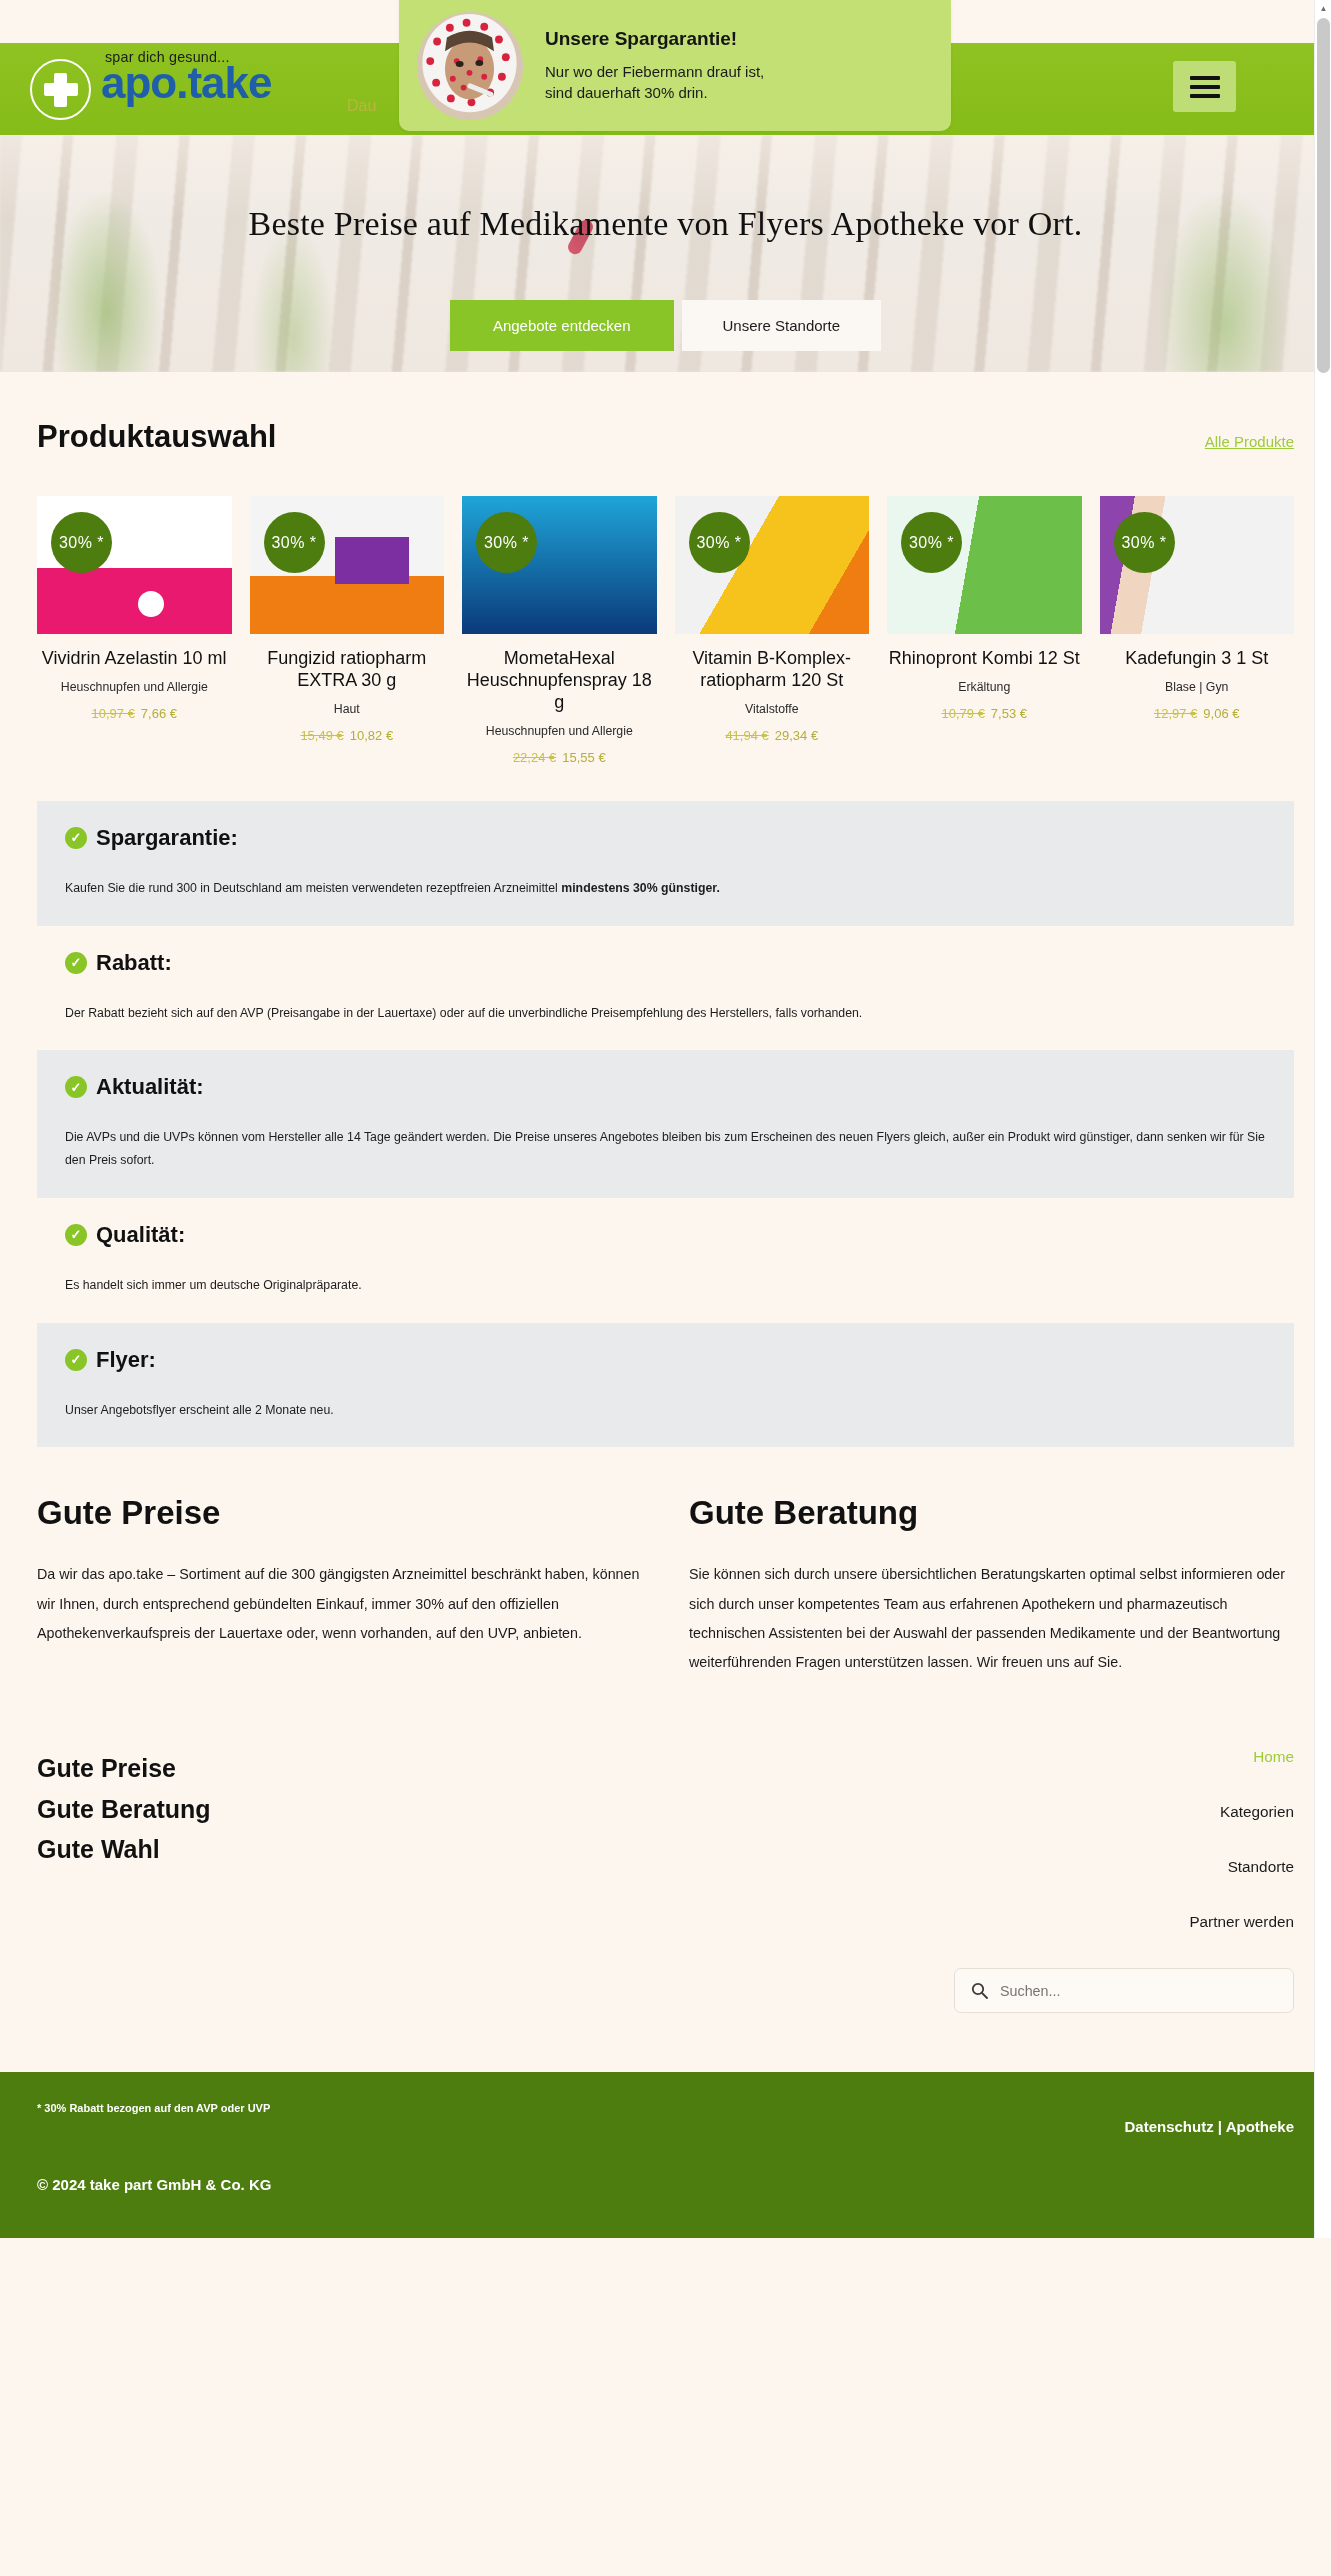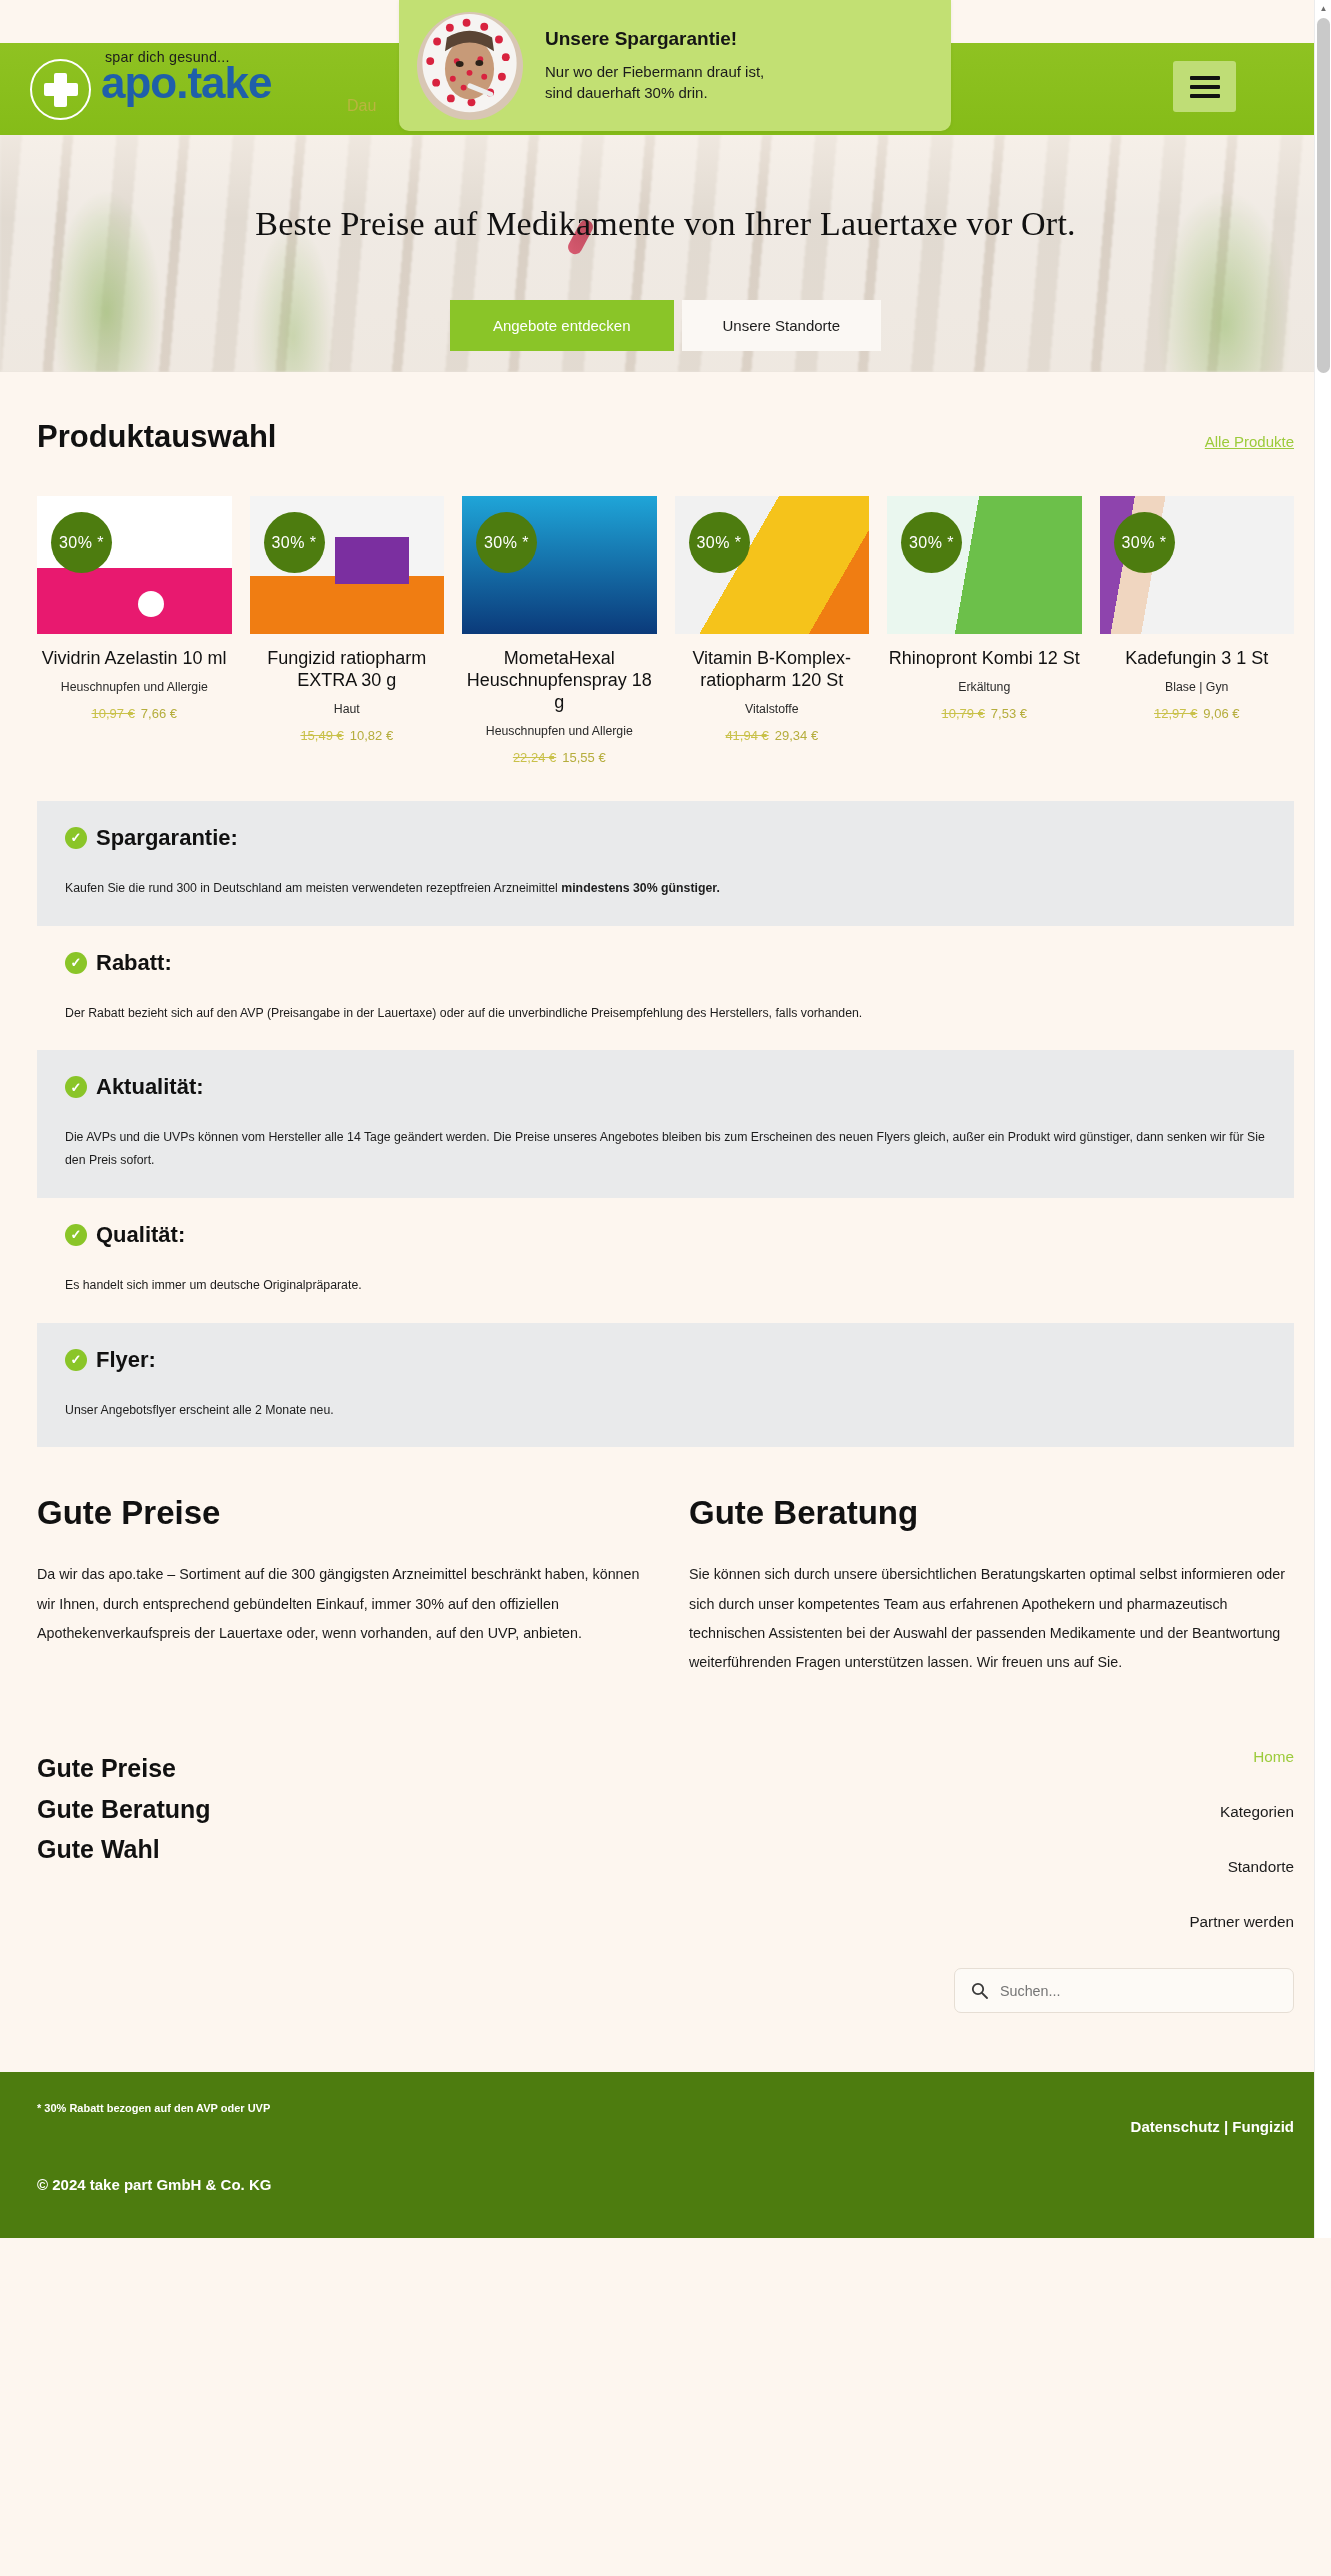--- a/index.html
+++ b/index.html
@@ -402,21 +402,21 @@
     <span></span>
   </button>
 </div>
 
 <div class="hero">
   <div class="hero-bg"></div>
   <div class="hero-veil"></div>
   <div class="hero-pill"></div>
   <div class="hero-inner">
     <div style="height:34px;"></div>
-    <h1 class="hero-title">Beste Preise auf Medikamente von Ihrer Lauertaxe vor Ort.</h1>
+    <h1 class="hero-title">Beste Preise auf Medikamente von Flyers Apotheke vor Ort.</h1>
     <div class="hero-btns">
       <button class="btn-primary">Angebote entdecken</button>
       <button class="btn-secondary">Unsere Standorte</button>
     </div>
   </div>
 </div>
 
 <div style="position:absolute; left:347px; top:97px; font-size:16px; color:#b9b53f; z-index:20;">Dau</div>
 
 <div class="promo-popup">
@@ -607,21 +607,21 @@
       </span>
       <input class="search-input" type="text" placeholder="Suchen..." style="">
     </div>
   </div>
 </div>
 
 <div class="footer-bottom">
   <div class="fb-row1">
     <div class="fb-note">* 30% Rabatt bezogen auf den AVP oder UVP</div>
     <div class="fb-legal">
-      <span>Datenschutz</span><span> | </span><span>Fungizid</span>
+      <span>Datenschutz</span><span> | </span><span>Apotheke</span>
     </div>
   </div>
   <div class="fb-copy">© 2024 take part GmbH &amp; Co. KG</div>
 </div>
 
 <div class="scrollbar">
   <div class="sb-arrow">▲</div>
   <div class="sb-thumb"></div>
   <div class="sb-arrow bottom">▼</div>
 </div>

